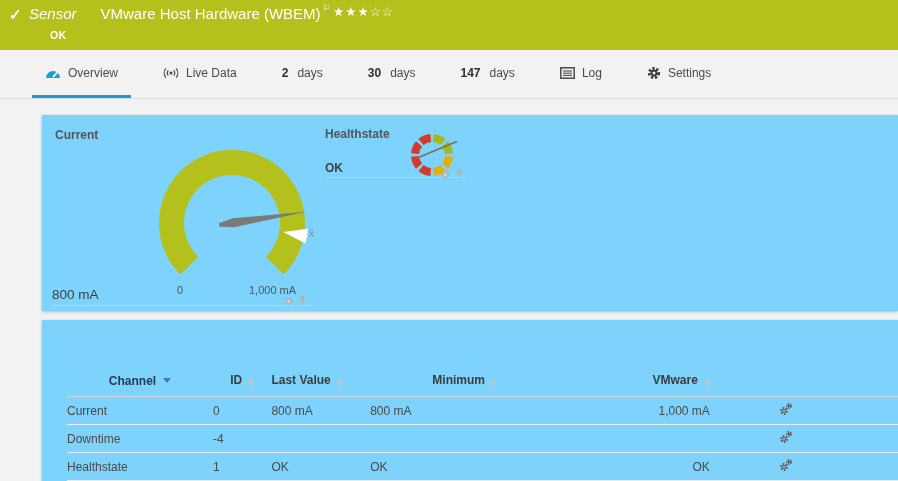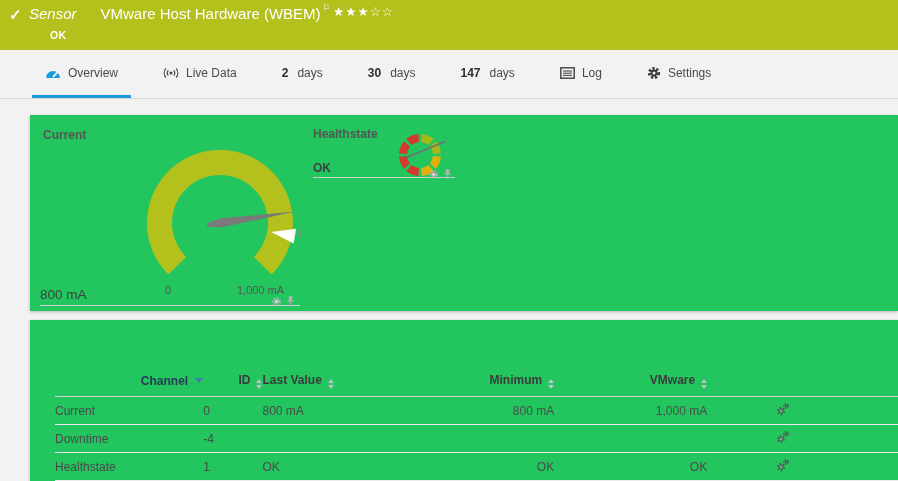--- a/index.html
+++ b/index.html
@@ -21,21 +21,21 @@
   
   .tabbar{position:absolute;top:50px;left:0;right:0;height:49px;box-sizing:border-box;
     border-bottom:1px solid #d9d9d9;display:flex;align-items:stretch;padding-left:32px}
   .tab{display:flex;align-items:center;gap:7px;padding:0 13px;margin-right:19px;
     font-size:12px;color:#4a4a4a;border-bottom:3px solid transparent;cursor:pointer;white-space:nowrap}
   .tab.active{border-bottom-color:#1a9cd8}
   .tab .num{font-weight:bold;color:#2e2e2e;margin-right:2px}
   .tab svg{flex:0 0 auto}
 
   
-  .panel{position:absolute;left:30px;right:0;background:#22c55e;box-shadow:0 1px 3px rgba(0,0,0,.25)}
+  .panel{position:absolute;left:42px;right:0;background:#7dd3fc;box-shadow:0 1px 3px rgba(0,0,0,.25)}
   .panel1{top:115px;height:196px}
   .panel2{top:320px;height:175px}
 
   
   .card-label{position:absolute;font-size:12px;font-weight:bold;color:#555}
   .cur-label{left:13px;top:13px}
   .cur-gauge{position:absolute;left:95px;top:23px}
   .scale-0{position:absolute;left:128px;top:169px;font-size:11px;color:#555;width:20px;text-align:center}
   .scale-max{position:absolute;left:207px;top:169px;font-size:11px;color:#555}
   .cur-value{position:absolute;left:10px;top:172px;font-size:13.5px;color:#3f3f3f}
@@ -45,25 +45,25 @@
 
   
   .hs-label{left:283px;top:12px}
   .hs-gauge{position:absolute;left:366px;top:16px}
   .hs-value{position:absolute;left:283px;top:46px;font-size:12px;font-weight:bold;color:#3f3f3f}
   .hs-line{position:absolute;left:283px;top:62px;width:142px;border-bottom:1px solid #cfcfcf}
   .hs-icons{left:398px;top:53px}
 
   
   table{position:absolute;left:25px;top:46px;border-collapse:collapse;font-size:12px;color:#4a4a4a}
-  th{font-weight:bold;font-size:12px;color:#3c3c3c;text-align:right;height:30px;
+  th{font-weight:bold;font-size:12px;color:#3c3c3c;text-align:center;height:30px;
      border-bottom:1px solid #d2d2d2;padding:0;white-space:nowrap}
   td{height:27px;border-bottom:1px solid #ebebeb;padding:0;white-space:nowrap}
   .c1{width:150px}.c2{width:60px}.c3{width:100px;text-align:left}
-  .c4{width:195px;text-align:right}.c5{width:155px;text-align:right}
+  .c4{width:195px;}.c5{width:155px;text-align:right}
   .c6{width:125px;padding-left:68px}
   th.c-channel{color:#2b3a55}
   .arr-dn-blue{display:inline-block;width:0;height:0;margin-left:7px;vertical-align:2px;
     border-left:4px solid transparent;border-right:4px solid transparent;border-top:5px solid #4178b8}
   .sorter{display:inline-flex;flex-direction:column;gap:2px;margin-left:6px;vertical-align:1px}
   .sorter i{display:block;width:0;height:0;border-left:3.5px solid transparent;border-right:3.5px solid transparent}
   .sorter .up{border-bottom:4px solid #c2c2c2}
   .sorter .dn{border-top:4px solid #c2c2c2}
   .edit-btn{cursor:pointer;display:inline-block}
 </style>

